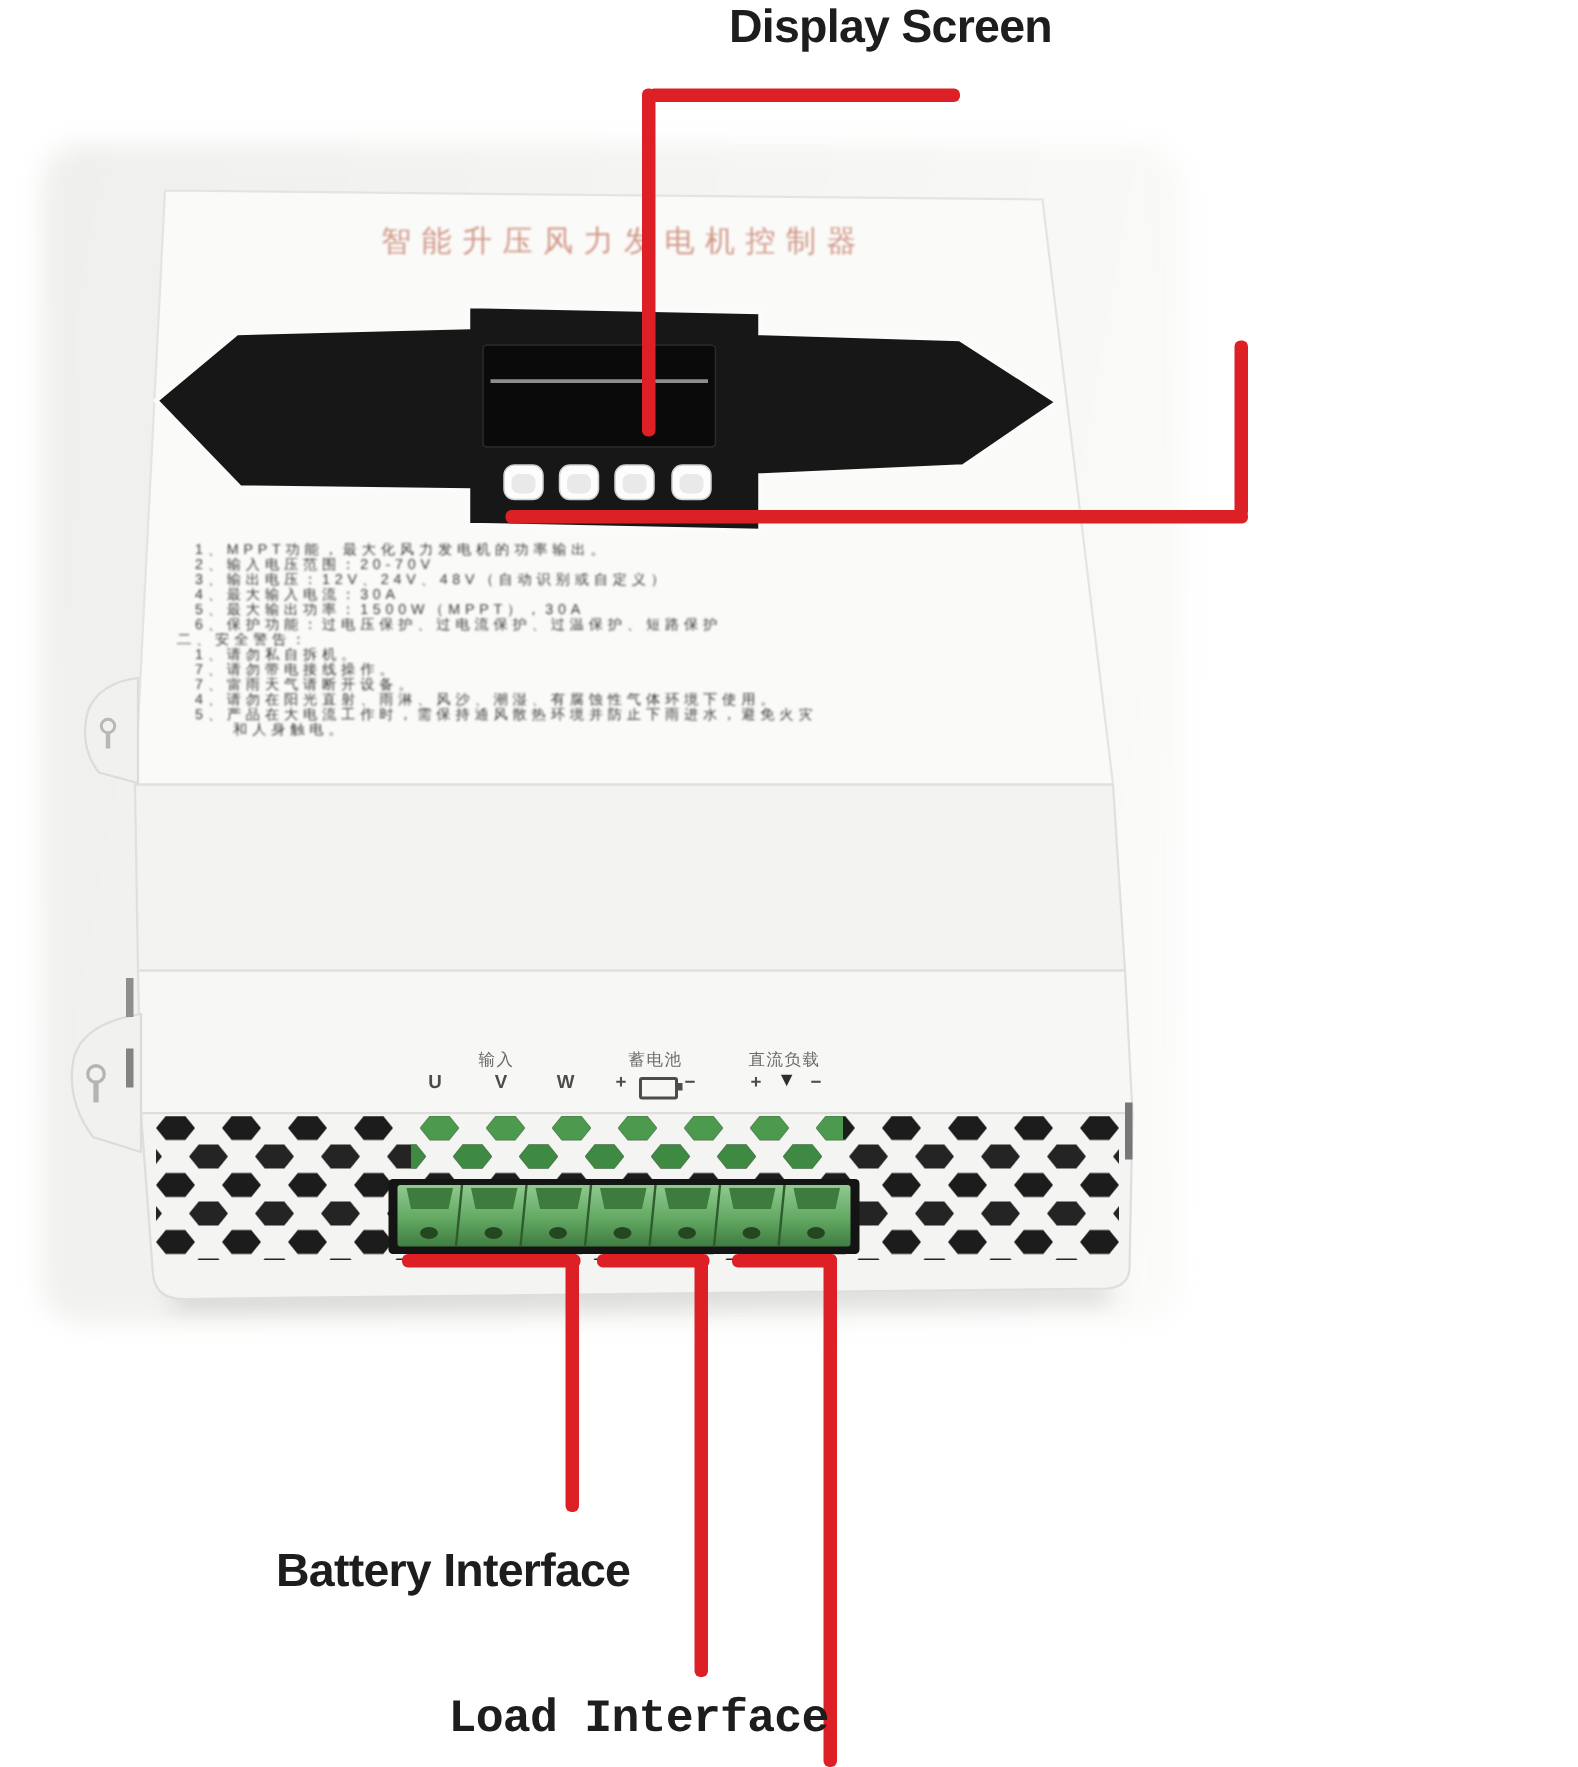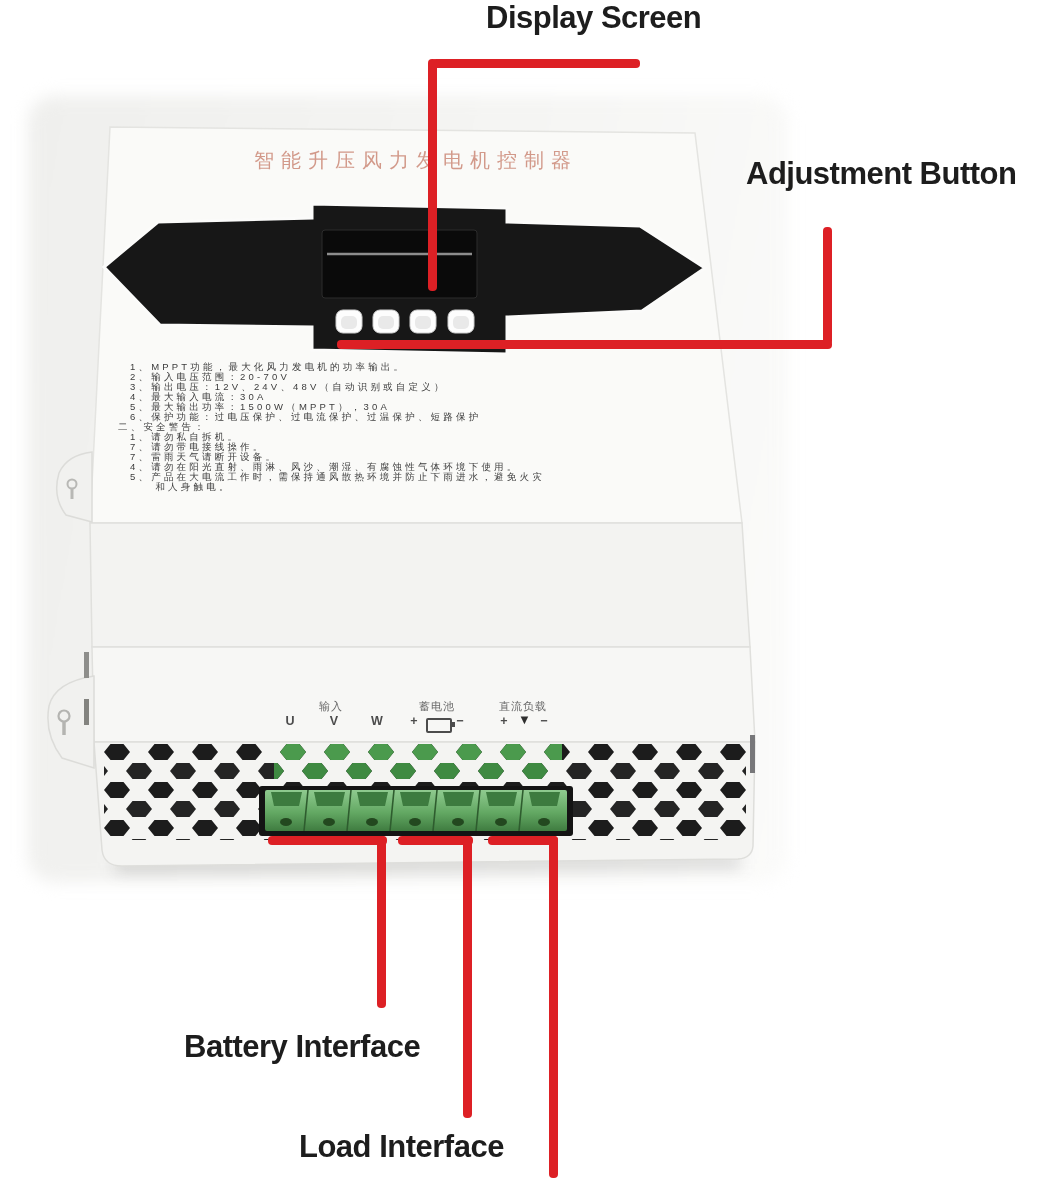--- a/index.html
+++ b/index.html
@@ -164,17 +164,16 @@
   <div class="rl" style="left:823px;top:227px;width:9px;height:118px;"></div>
   <div class="rl" style="left:337px;top:340px;width:495px;height:9px;"></div>
   <div class="rl" style="left:268px;top:836px;width:119px;height:9px;"></div>
   <div class="rl" style="left:377px;top:836px;width:9px;height:172px;"></div>
   <div class="rl" style="left:398px;top:836px;width:75px;height:9px;"></div>
   <div class="rl" style="left:463px;top:836px;width:9px;height:282px;"></div>
   <div class="rl" style="left:488px;top:836px;width:70px;height:9px;"></div>
   <div class="rl" style="left:549px;top:836px;width:9px;height:342px;"></div>
 
   <div class="callout" style="left:486px;top:0px;">Display Screen</div>
-  <div class="callout" style="left:746px;top:156px;">Adjustment Button</div>
   <div class="callout" style="left:184px;top:1029px;">Battery Interface</div>
-  <div class="callout" style="left:299px;top:1129px;">Load Interface</div>
+  <div class="callout" style="left:299px;top:1129px;font-family:Liberation Mono, monospace;">Load Interface</div>
 
 </div>
 
 </body></html>

